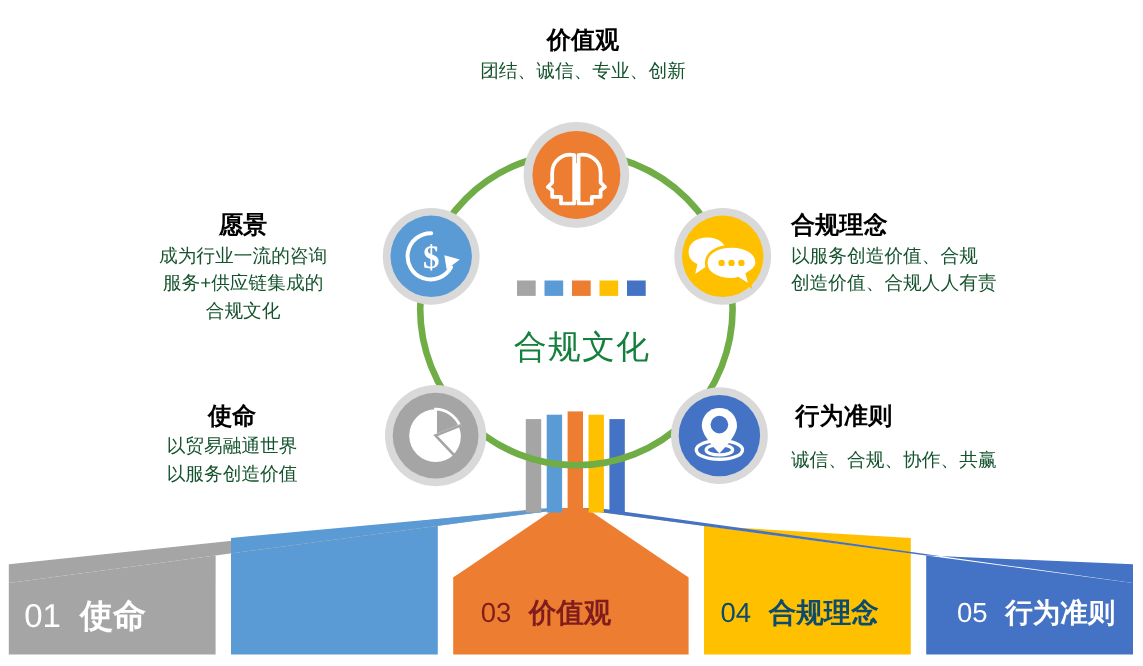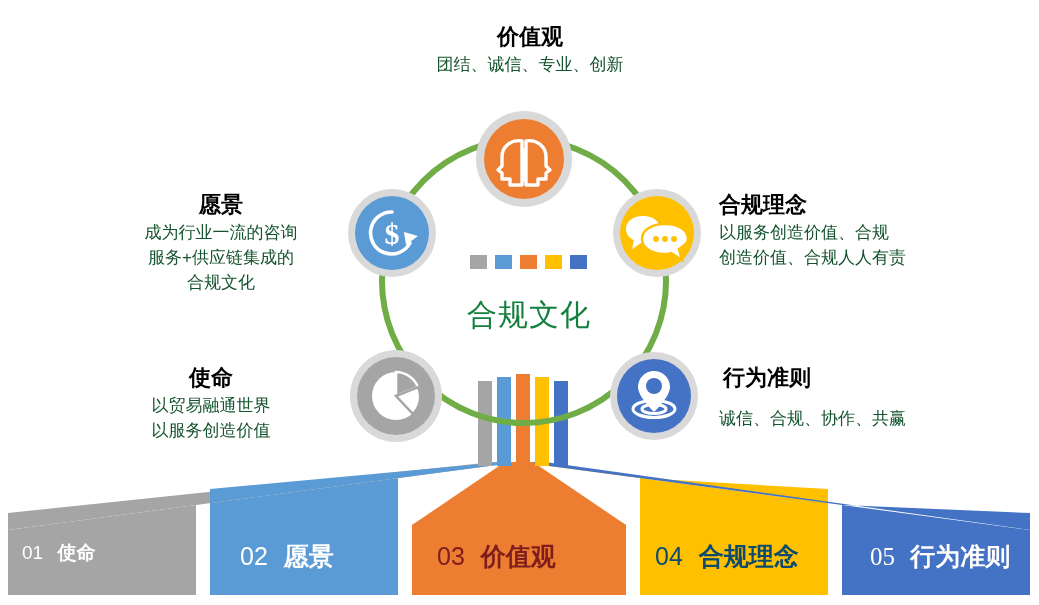--- a/index.html
+++ b/index.html
@@ -148,34 +148,30 @@
     <div class="head">合规理念</div>
     <div class="body">以服务创造价值、合规</div>
     <div class="body">创造价值、合规人人有责</div>
   </div>
 
   <div class="lbl lbl-conduct">
     <div class="head">行为准则</div>
     <div class="body">诚信、合规、协作、共赢</div>
   </div>
 
-  <div style="position:absolute;left:22px;top:540px;white-space:nowrap;color:#fff;font-size:19px;">
+  <div style="position:absolute;left:22px;top:540px;white-space:nowrap;color:#fff;font-size:30px;">
     <span>01</span>
     <span style="font-weight:bold;margin-left:9px;">使命</span>
-  </div>
-  <div style="position:absolute;left:240px;top:540px;white-space:nowrap;color:#fff;font-size:25px;">
-    <span>02</span>
-    <span style="font-weight:bold;margin-left:9px;">愿景</span>
   </div>
   <div style="position:absolute;left:437px;top:540px;white-space:nowrap;color:#7f1d1d;font-size:25px;">
     <span>03</span>
     <span style="font-weight:bold;margin-left:9px;">价值观</span>
   </div>
   <div style="position:absolute;left:655px;top:540px;white-space:nowrap;color:#0c4a6e;font-size:25px;">
     <span>04</span>
     <span style="font-weight:bold;margin-left:9px;">合规理念</span>
   </div>
-  <div style="position:absolute;left:870px;top:540px;white-space:nowrap;color:#fff;font-size:25px;font-family:Liberation Serif, serif;">
+  <div style="position:absolute;left:870px;top:540px;white-space:nowrap;color:#fff;font-size:25px;">
     <span>05</span>
     <span style="font-weight:bold;margin-left:9px;">行为准则</span>
   </div>
 
 </div>
 
 </body></html>

